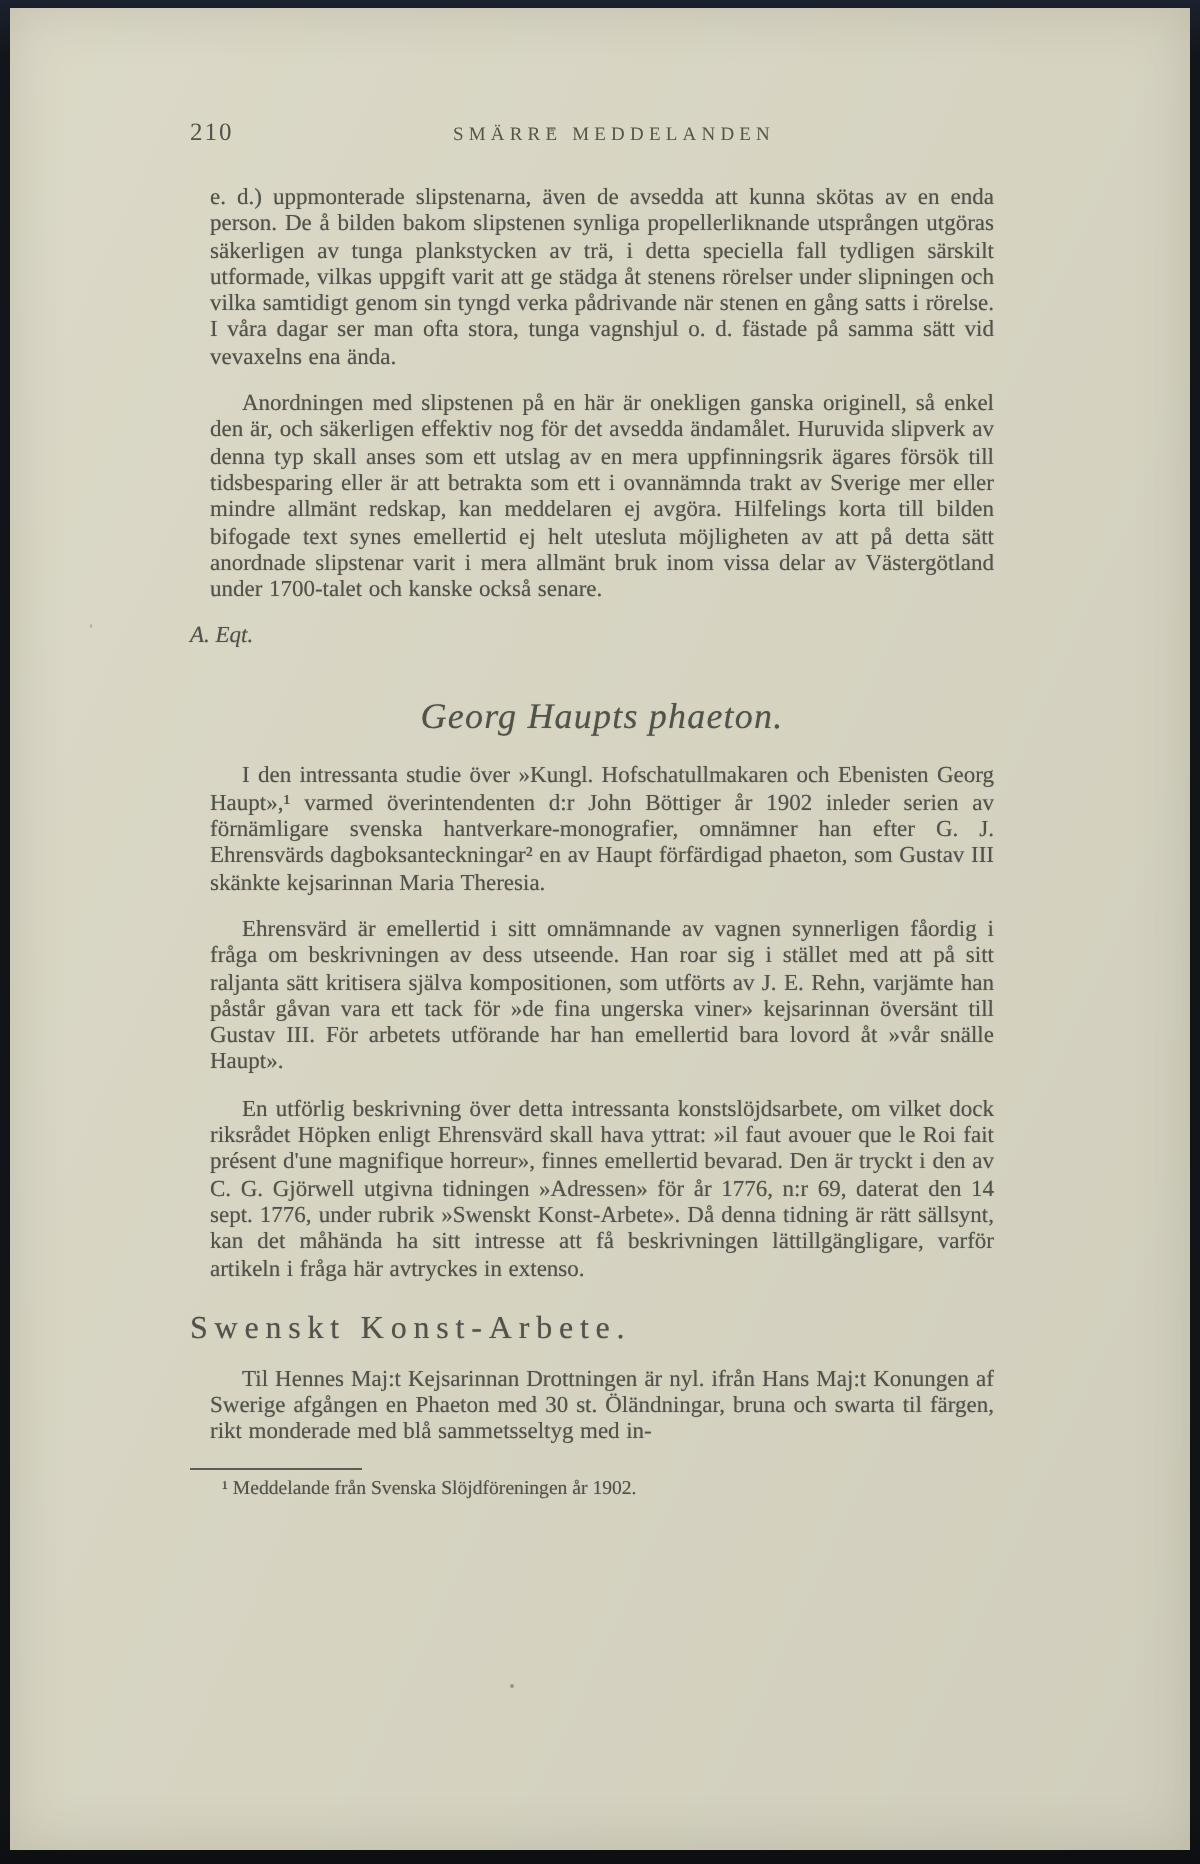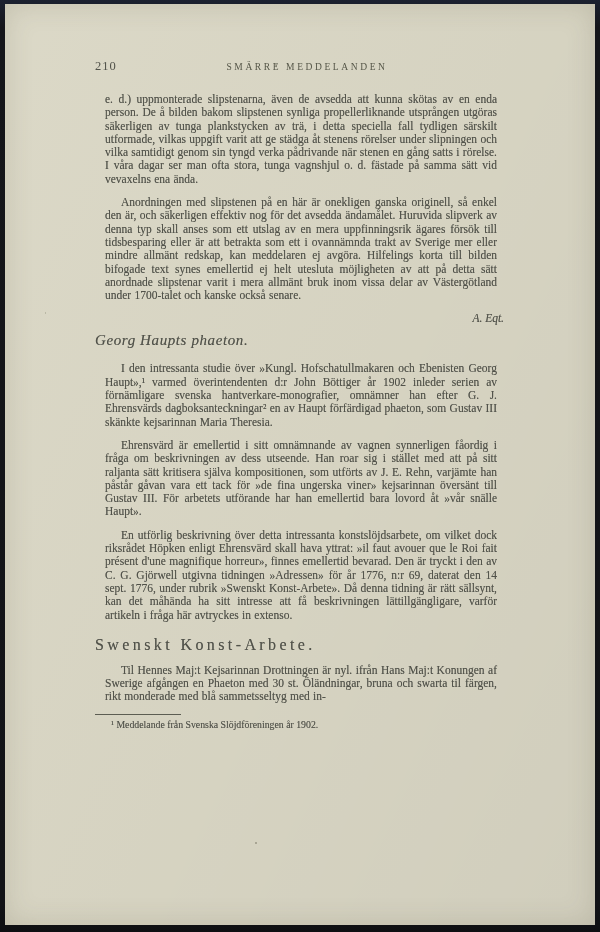--- a/index.html
+++ b/index.html
@@ -61,29 +61,30 @@
     margin: 10px;
     font-size: 11.5px;
     line-height: 13.3px;
     text-align: justify;
     text-shadow: 0 0 0.5px rgba(81, 82, 74, 0.55);
     word-spacing: 0.4px;
   }
   p.indent { text-indent: 16px; }
   .signature {
     margin: 7px 3px 0 0;
-    text-align: right;
+    text-align: left;
     font-style: italic;
     font-size: 11.5px;
     text-shadow: 0 0 0.5px rgba(81, 82, 74, 0.55);
   }
   .article-title {
-    margin: 8px 0 13px 0;
+    margin: 24px 0 13px 0;
+    text-align: center;
     font-style: italic;
-    font-size: 15px;
+    font-size: 18px;
     letter-spacing: 0.6px;
     text-shadow: 0 0 0.5px rgba(81, 82, 74, 0.55);
   }
   .sub-heading {
     margin: 14px 0 10px 0;
     text-align: left;
     font-size: 16px;
     letter-spacing: 3.4px;
     text-shadow: 0 0 0.5px rgba(81, 82, 74, 0.55);
   }

